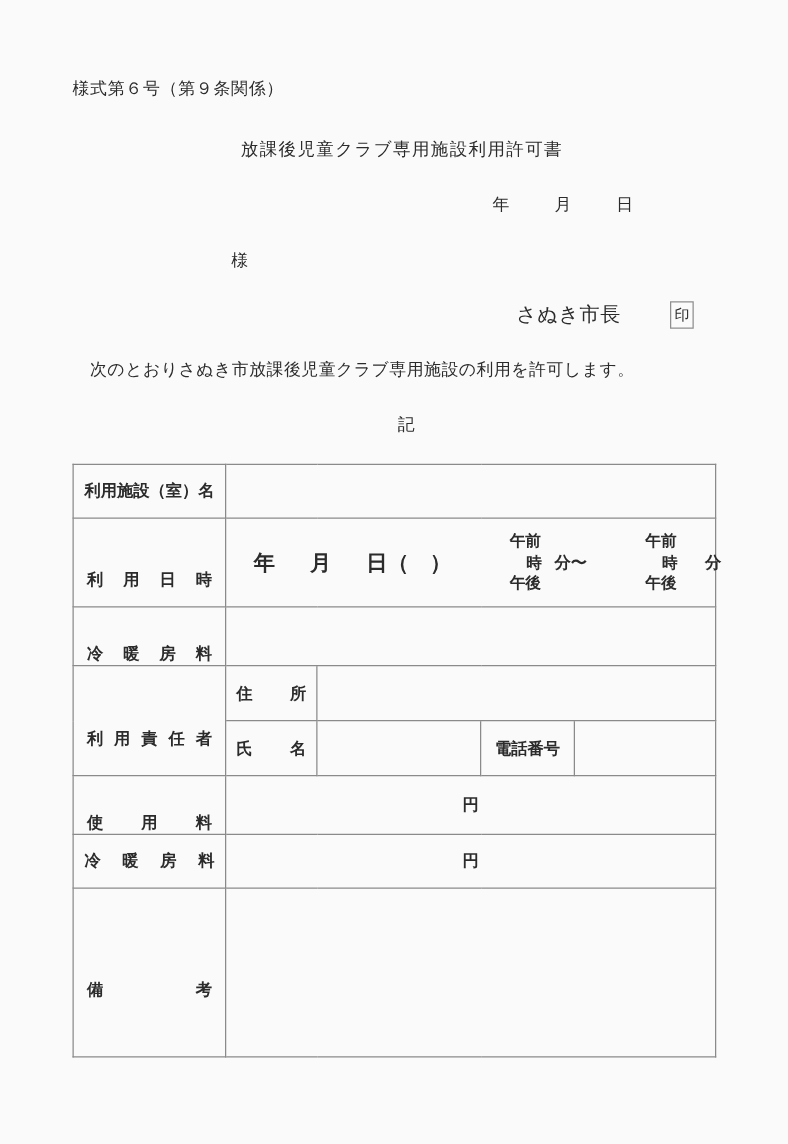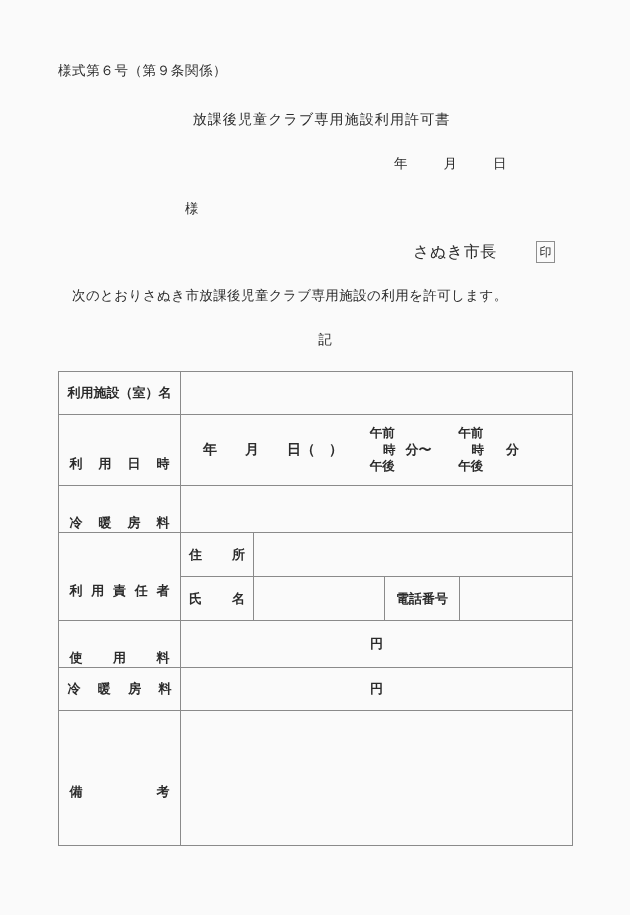--- a/index.html
+++ b/index.html
@@ -151,34 +151,34 @@
   .dt-wrap {
     display: flex;
     align-items: center;
     justify-content: flex-start;
     height: 100%;
     padding-left: 22px;
     box-sizing: border-box;
     white-space: nowrap;
   }
   .dt-ymd {
-    font-size: 14px;
+    font-size: 17px;
     letter-spacing: 0px;
   }
   .dt-ymd .sp {
     display: inline-block;
     width: 28px;
   }
   .ampm {
     display: inline-flex;
     flex-direction: column;
     align-items: center;
     line-height: 1.32;
     font-size: 12.5px;
-    margin-left: 26px;
+    margin-left: 46px;
   }
   .ampm .mid {
     padding-left: 14px;
   }
   .gap-sep {
     margin-left: 10px;
     font-size: 13px;
   }
   .gap-tail {
     margin-left: 22px;

